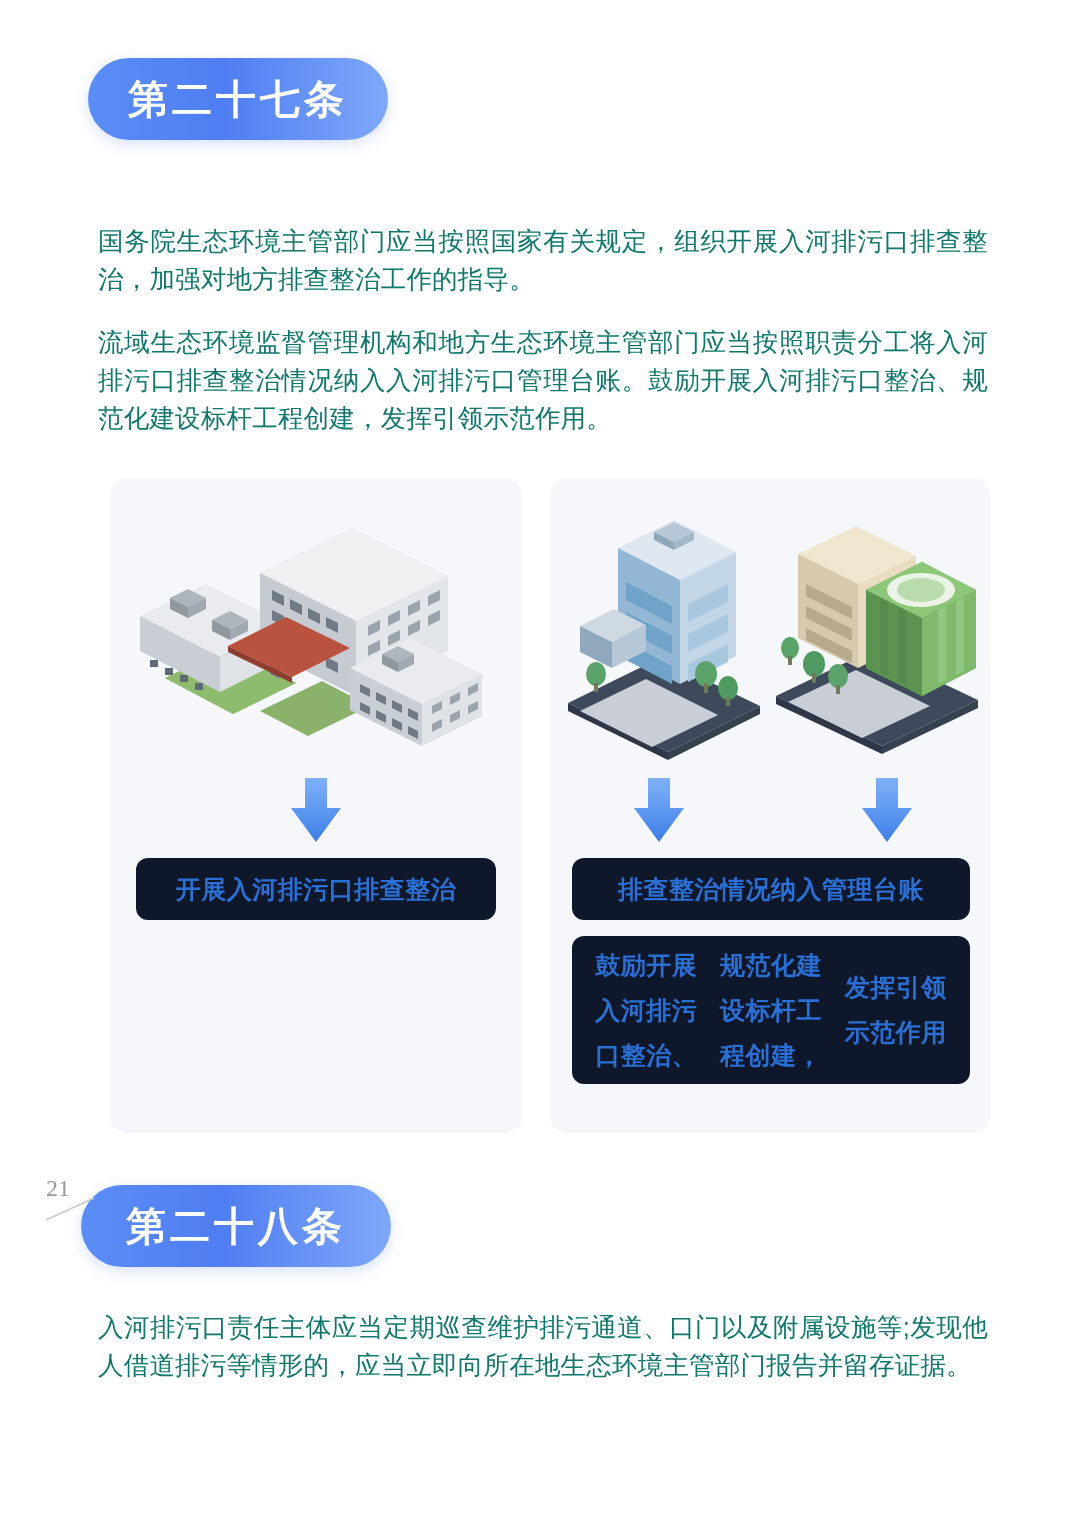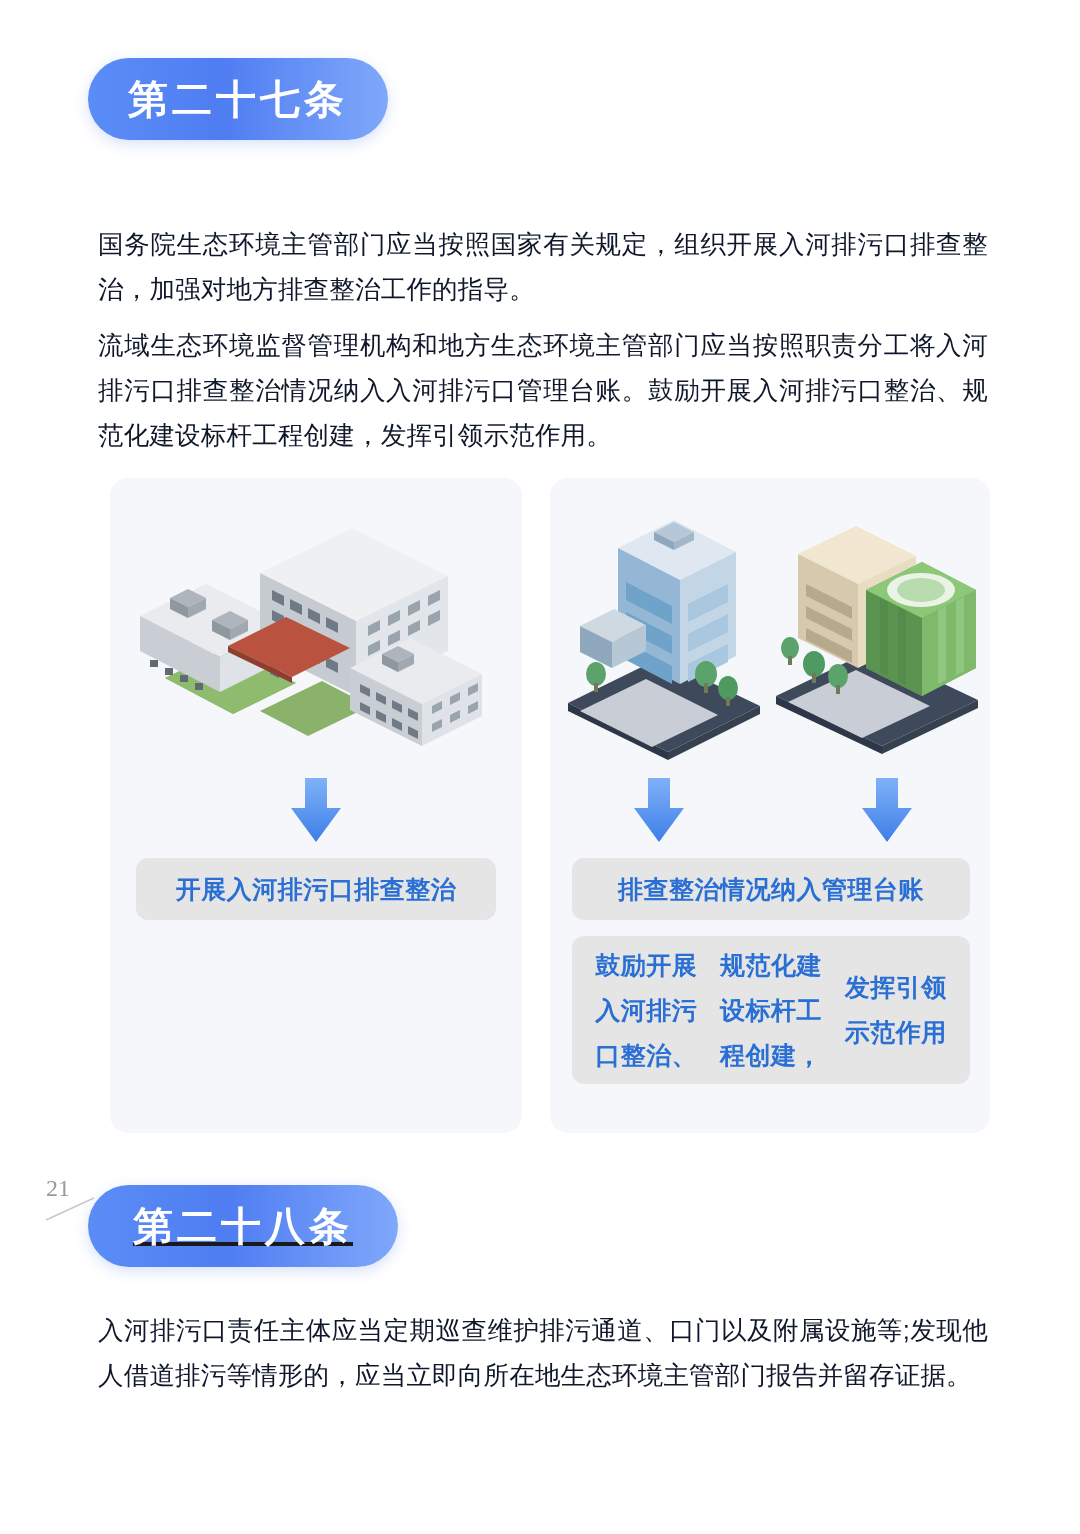--- a/index.html
+++ b/index.html
@@ -38,35 +38,34 @@
     letter-spacing: 4px;
     white-space: nowrap;
   }
   #pill-27 {
     left: 88px;
     top: 58px;
     width: 300px;
     height: 82px;
   }
   #pill-28 {
-    left: 88px;
+    left: 81px;
     top: 1185px;
     width: 310px;
     height: 82px;
-    text-decoration: underline;
   }
 
   
   .para {
     position: absolute;
     left: 98px;
     width: 890px;
     font-size: 25.5px;
-    line-height: 45px;
-    color: #0f172a;
+    line-height: 38px;
+    color: #0f766e;
     text-align: justify;
     letter-spacing: 0.2px;
   }
   #para-1 { top: 222px; }
   #para-2 { top: 323px; }
   #para-3 { top: 1308px; }
 
   
   .panel {
     position: absolute;
@@ -89,21 +88,21 @@
   
   .arrow {
     position: absolute;
     width: 54px;
     height: 66px;
   }
 
   
   .chip {
     position: absolute;
-    background: #e5e5e5;
+    background: #0f172a;
     border-radius: 12px;
     display: flex;
     align-items: center;
     justify-content: center;
     text-align: center;
     color: #2a6fd4;
     font-size: 25px;
     font-weight: bold;
     line-height: 45px;
     letter-spacing: 0.5px;

